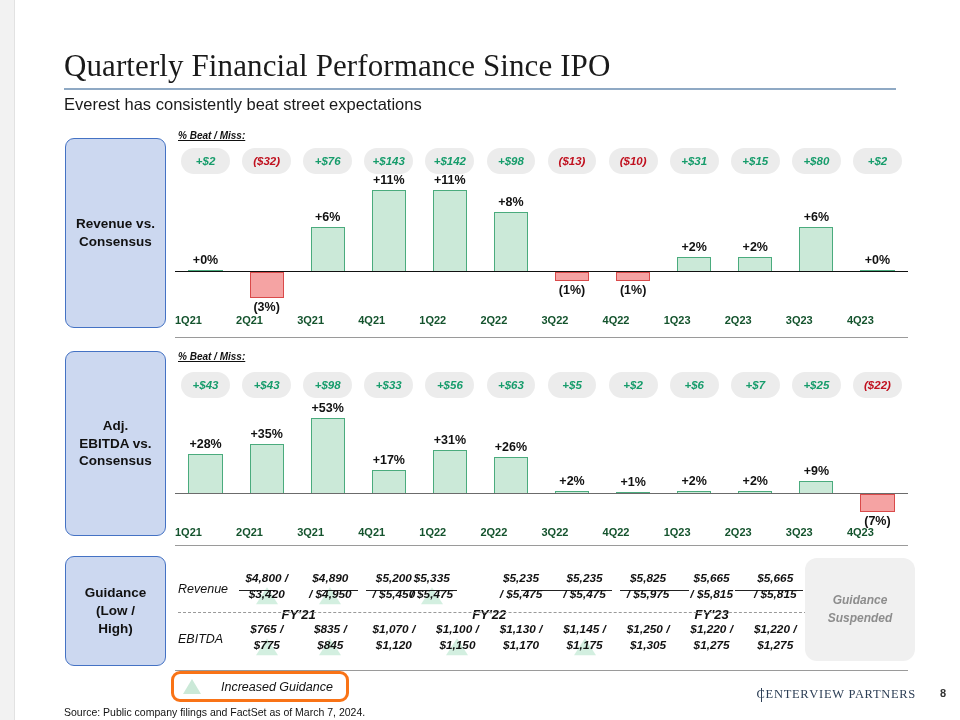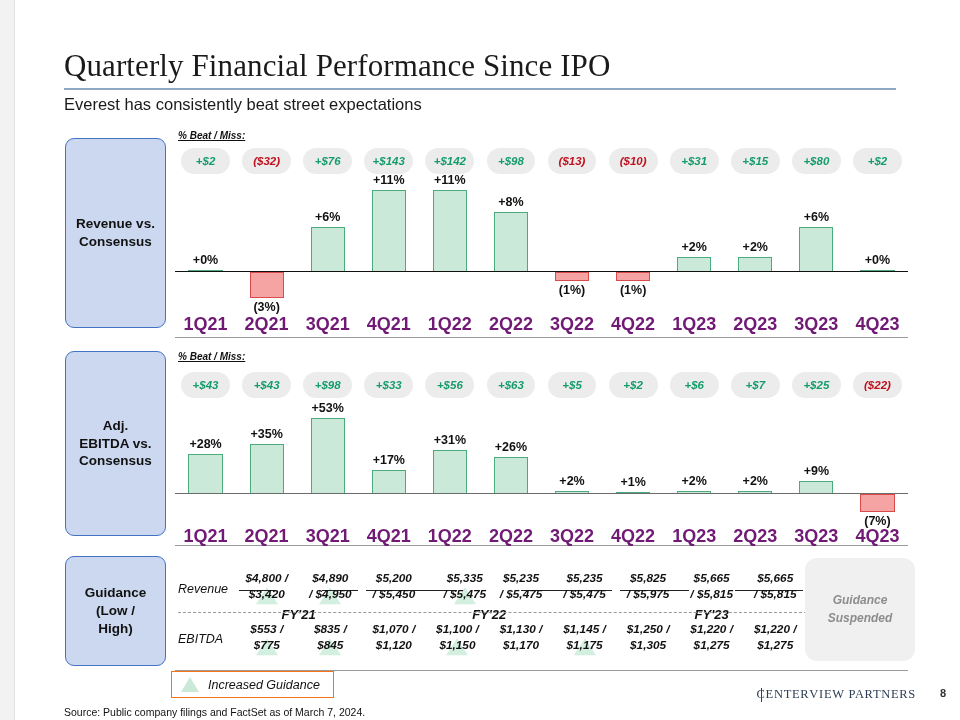--- a/index.html
+++ b/index.html
@@ -55,22 +55,22 @@
   .baseline{position:absolute;height:1.4px;}
 
   .bar{position:absolute;box-sizing:border-box;}
   .bar.up{background:#cbe9d8;border:1.3px solid #4aab7d;}
   .bar.down{background:#f5a3a3;border:1.3px solid #d94a4a;}
   .barval{
     position:absolute;font-size:12.5px;font-weight:bold;color:#111;
     white-space:nowrap;text-align:center;
   }
   .xtick{
-    position:absolute;font-size:18px;font-weight:bold;color:#701a75;
-    white-space:nowrap;text-align:center;
+    position:absolute;font-size:11px;font-weight:bold;color:#14532d;
+    white-space:nowrap;text-align:left;
   }
 
   
   .fyspan{position:absolute;display:flex;align-items:center;gap:6px;}
   .fyspan .ln{flex:1 1 auto;height:1px;background:#222;}
   .fyspan .tx{
     font-style:italic;font-weight:bold;font-size:13px;color:#111;white-space:nowrap;margin-top:48px;
   }
   .rowlabel{
     position:absolute;font-style:italic;font-size:12.5px;color:#111;white-space:nowrap;
@@ -88,22 +88,22 @@
   }
   .dashrule{position:absolute;border-top:1.3px dashed #9a9a9a;}
   .suspended{
     position:absolute;border-radius:12px;background:#f0f0f0;
     display:flex;align-items:center;justify-content:center;text-align:center;
     font-style:italic;font-weight:bold;font-size:12px;color:#8d8d8d;line-height:1.45;
   }
 
   
   .legend{
-    position:absolute;display:flex;align-items:center;gap:9px;
-    border:1px solid #f97316;border-radius:0;background:#fff;
+    position:absolute;display:flex;align-items:center;gap:20px;
+    border:3px solid #f97316;border-radius:9px;background:#fff;
     padding:5px 13px 5px 9px;
   }
   .legend .tri{width:0;height:0;border-left:9px solid transparent;border-right:9px solid transparent;border-bottom:15px solid #cbe9d8;}
   .legend .tx{font-style:italic;font-size:12.5px;color:#111;white-space:nowrap;}
 
   
   .source{position:absolute;left:64px;top:706px;font-size:10.5px;color:#111;white-space:nowrap;}
   .logo{
     position:absolute;right:44px;top:687px;display:flex;align-items:center;
     font-family:"Liberation Serif", serif;font-size:12.5px;letter-spacing:.7px;
@@ -283,21 +283,21 @@
         <div><span class="hl">$3,420</span></div>
       </div>
       <div class="gcell" style="left: 298.556px; top: 571px; width: 63.5556px;">
         <div>$4,890</div>
         <div><span class="hl">/ $4,950</span></div>
       </div>
       <div class="gcell" style="left: 362.111px; top: 571px; width: 63.5556px;">
         <div>$5,200</div>
         <div>/ $5,450</div>
       </div>
-      <div class="gcell" style="left: 433px; top: 571px; width: 63.5556px;">
+      <div class="gcell" style="left: 400px; top: 571px; width: 63.5556px;">
         <div>$5,335</div>
         <div><span class="hl">/ $5,475</span></div>
       </div>
       <div class="gcell" style="left: 489.222px; top: 571px; width: 63.5556px;">
         <div>$5,235</div>
         <div>/ $5,475</div>
       </div>
       <div class="gcell" style="left: 552.778px; top: 571px; width: 63.5556px;">
         <div>$5,235</div>
         <div>/ $5,475</div>
@@ -311,21 +311,21 @@
         <div>/ $5,815</div>
       </div>
       <div class="gcell" style="left: 743.444px; top: 571px; width: 63.5556px;">
         <div>$5,665</div>
         <div>/ $5,815</div>
       </div>
     </div>
   <div class="dashrule" style="left:178px;top:612px;width:629px;"></div>
   <div id="grow-ebitda">
       <div class="gcell" style="left: 235px; top: 622px; width: 63.5556px;">
-        <div>$553 /</div>
+        <div>$765 /</div>
         <div><span class="hl">$775</span></div>
       </div>
       <div class="gcell" style="left: 298.556px; top: 622px; width: 63.5556px;">
         <div>$835 /</div>
         <div><span class="hl">$845</span></div>
       </div>
       <div class="gcell" style="left: 362.111px; top: 622px; width: 63.5556px;">
         <div>$1,070 /</div>
         <div>$1,120</div>
       </div>

